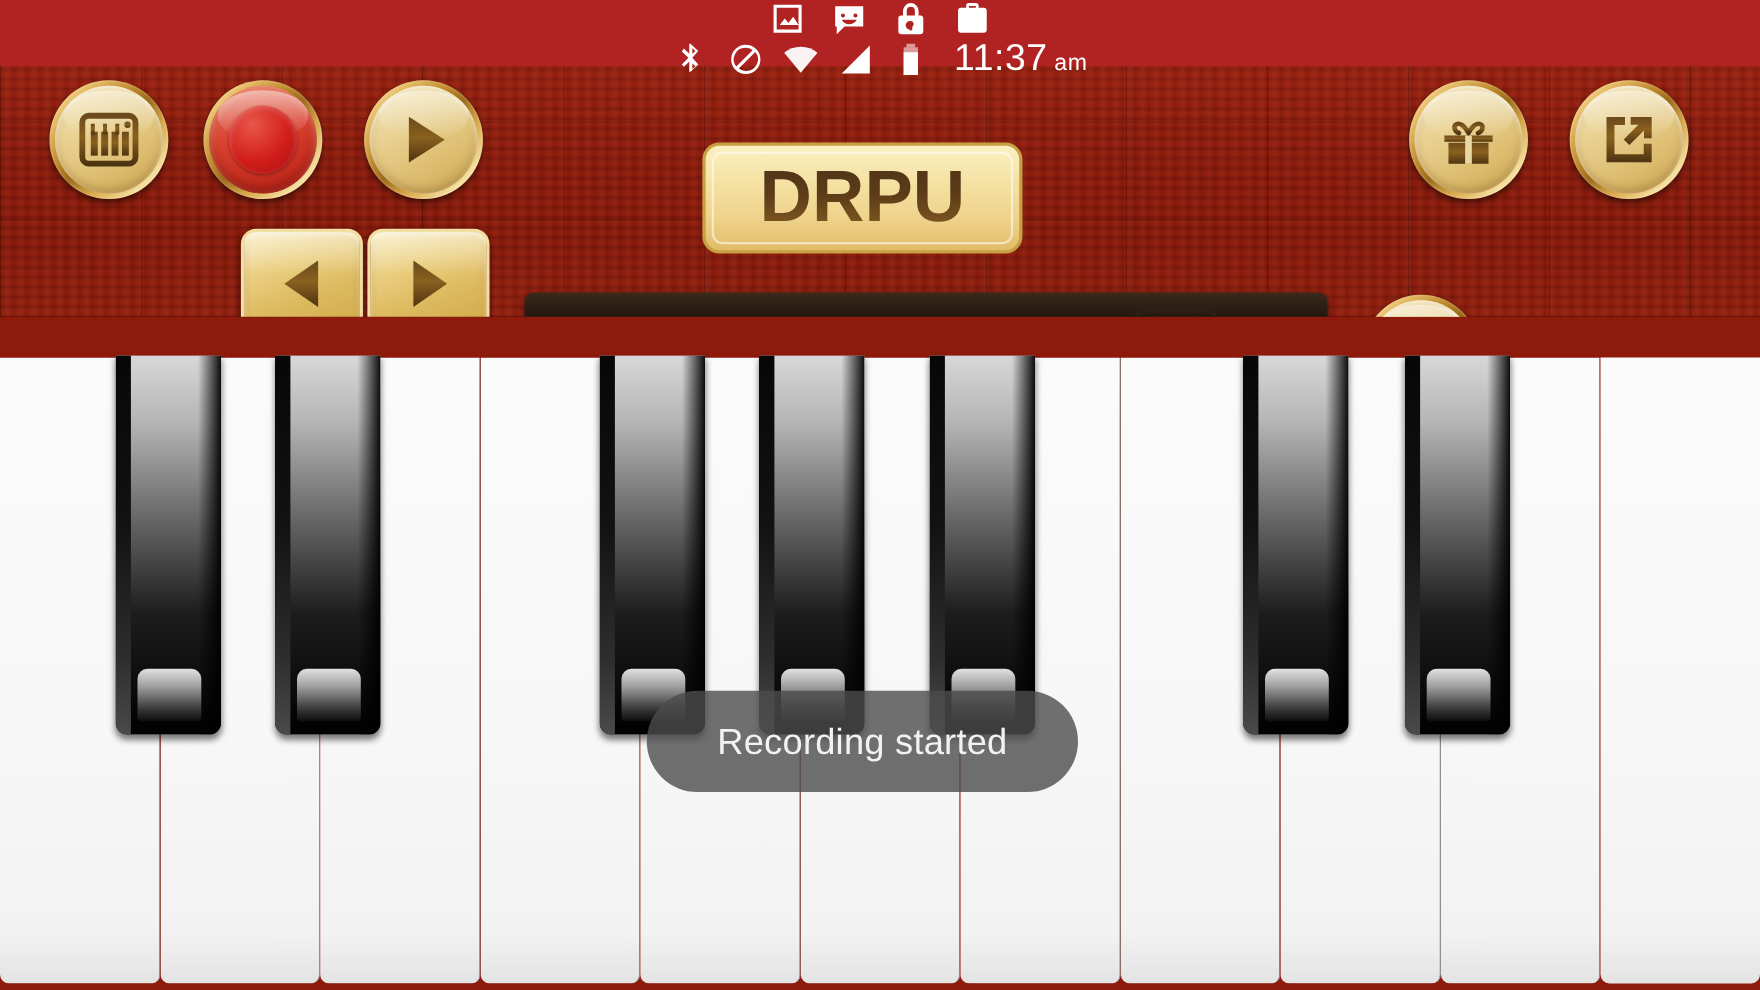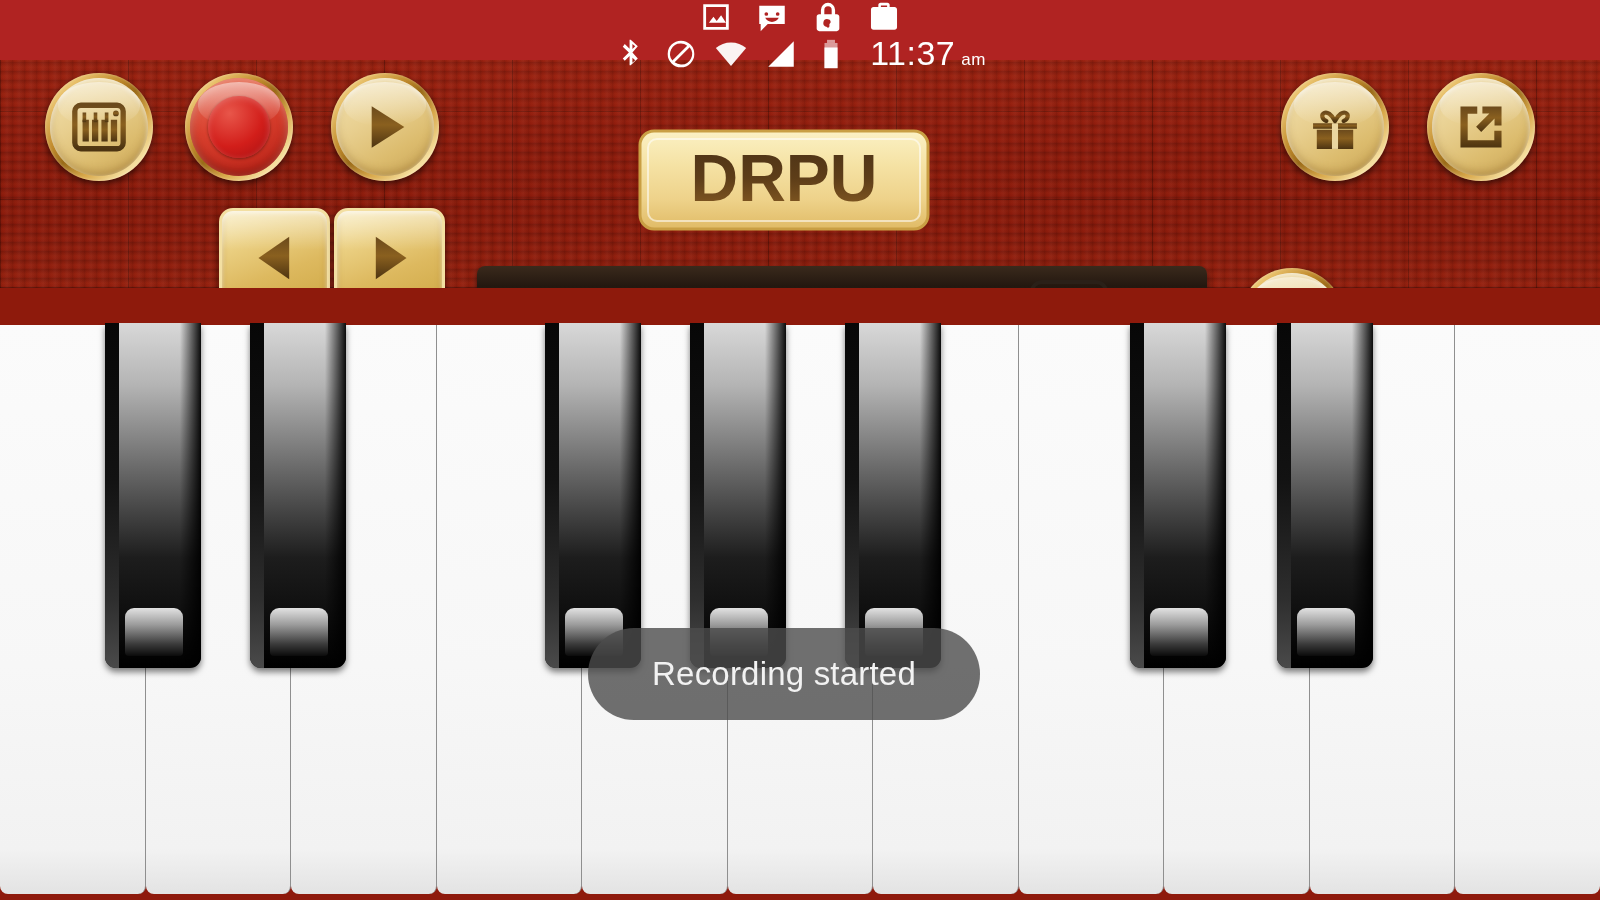--- a/index.html
+++ b/index.html
@@ -20,21 +20,21 @@
     flex-direction:column;
   }
   .sb-left{ display:flex; align-items:center; gap:22px; }
   .sb-right{ display:flex; align-items:center; gap:16px; }
   .sb-ico{ width:34px; height:34px; display:block; }
   .sb-ico svg{ display:block; width:34px; height:34px; fill:#fff; }
   #status-clock{
     color:#fff; font-size:34px; font-weight:400; letter-spacing:0.5px;
     margin-left:6px; display:flex; align-items:baseline; gap:6px;
   }
-  #status-clock .ampm{ font-size:17px; }
+  #status-clock .ampm{ font-size:21px; }
 
   
   #control-panel{
     position:absolute; left:0; top:60px; width:1600px; height:228px;
     background:
       repeating-linear-gradient(90deg, rgba(0,0,0,0.10) 0px, rgba(0,0,0,0.0) 3px, rgba(255,255,255,0.03) 7px, rgba(0,0,0,0.06) 12px),
       repeating-linear-gradient(0deg, rgba(0,0,0,0.16) 0px, rgba(0,0,0,0.0) 2px, rgba(255,120,60,0.04) 5px, rgba(0,0,0,0.10) 9px),
       repeating-linear-gradient(90deg, rgba(0,0,0,0.22) 0px, rgba(0,0,0,0.22) 1px, transparent 1px, transparent 128px),
       repeating-linear-gradient(0deg, rgba(0,0,0,0.22) 0px, rgba(0,0,0,0.22) 1px, transparent 1px, transparent 88px),
       linear-gradient(180deg,#9a2110 0%,#8d1b0c 40%,#8a1a0b 70%,#921f0e 100%);

